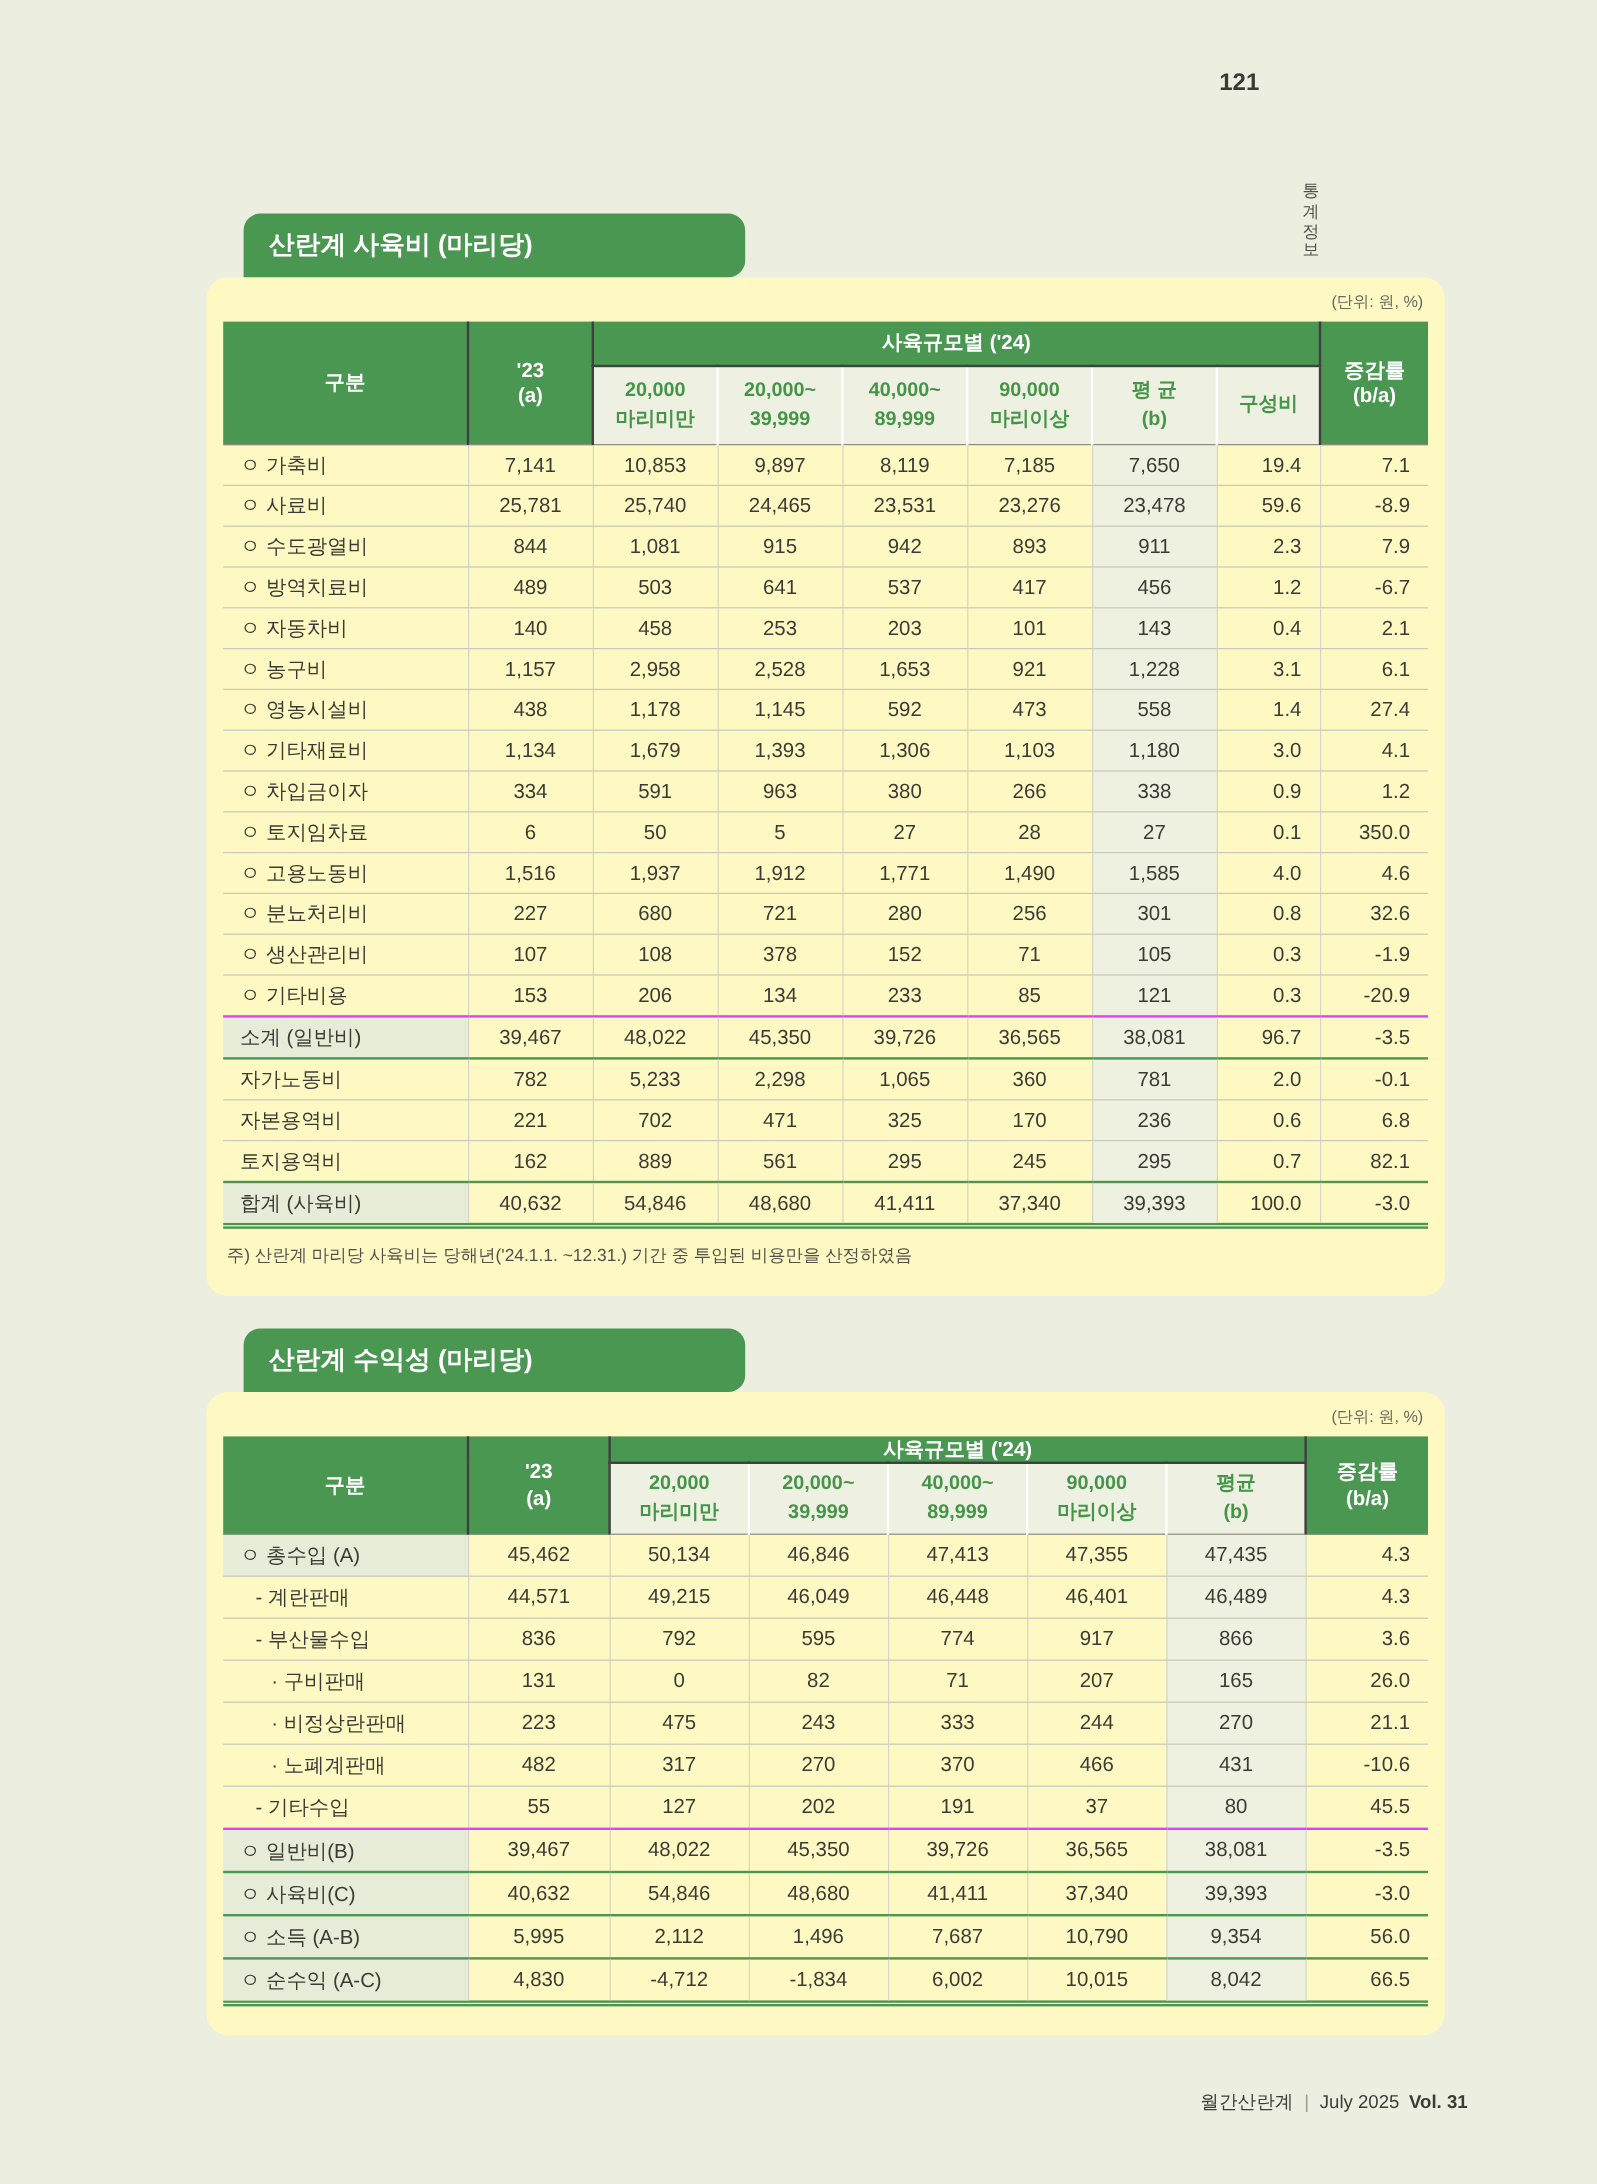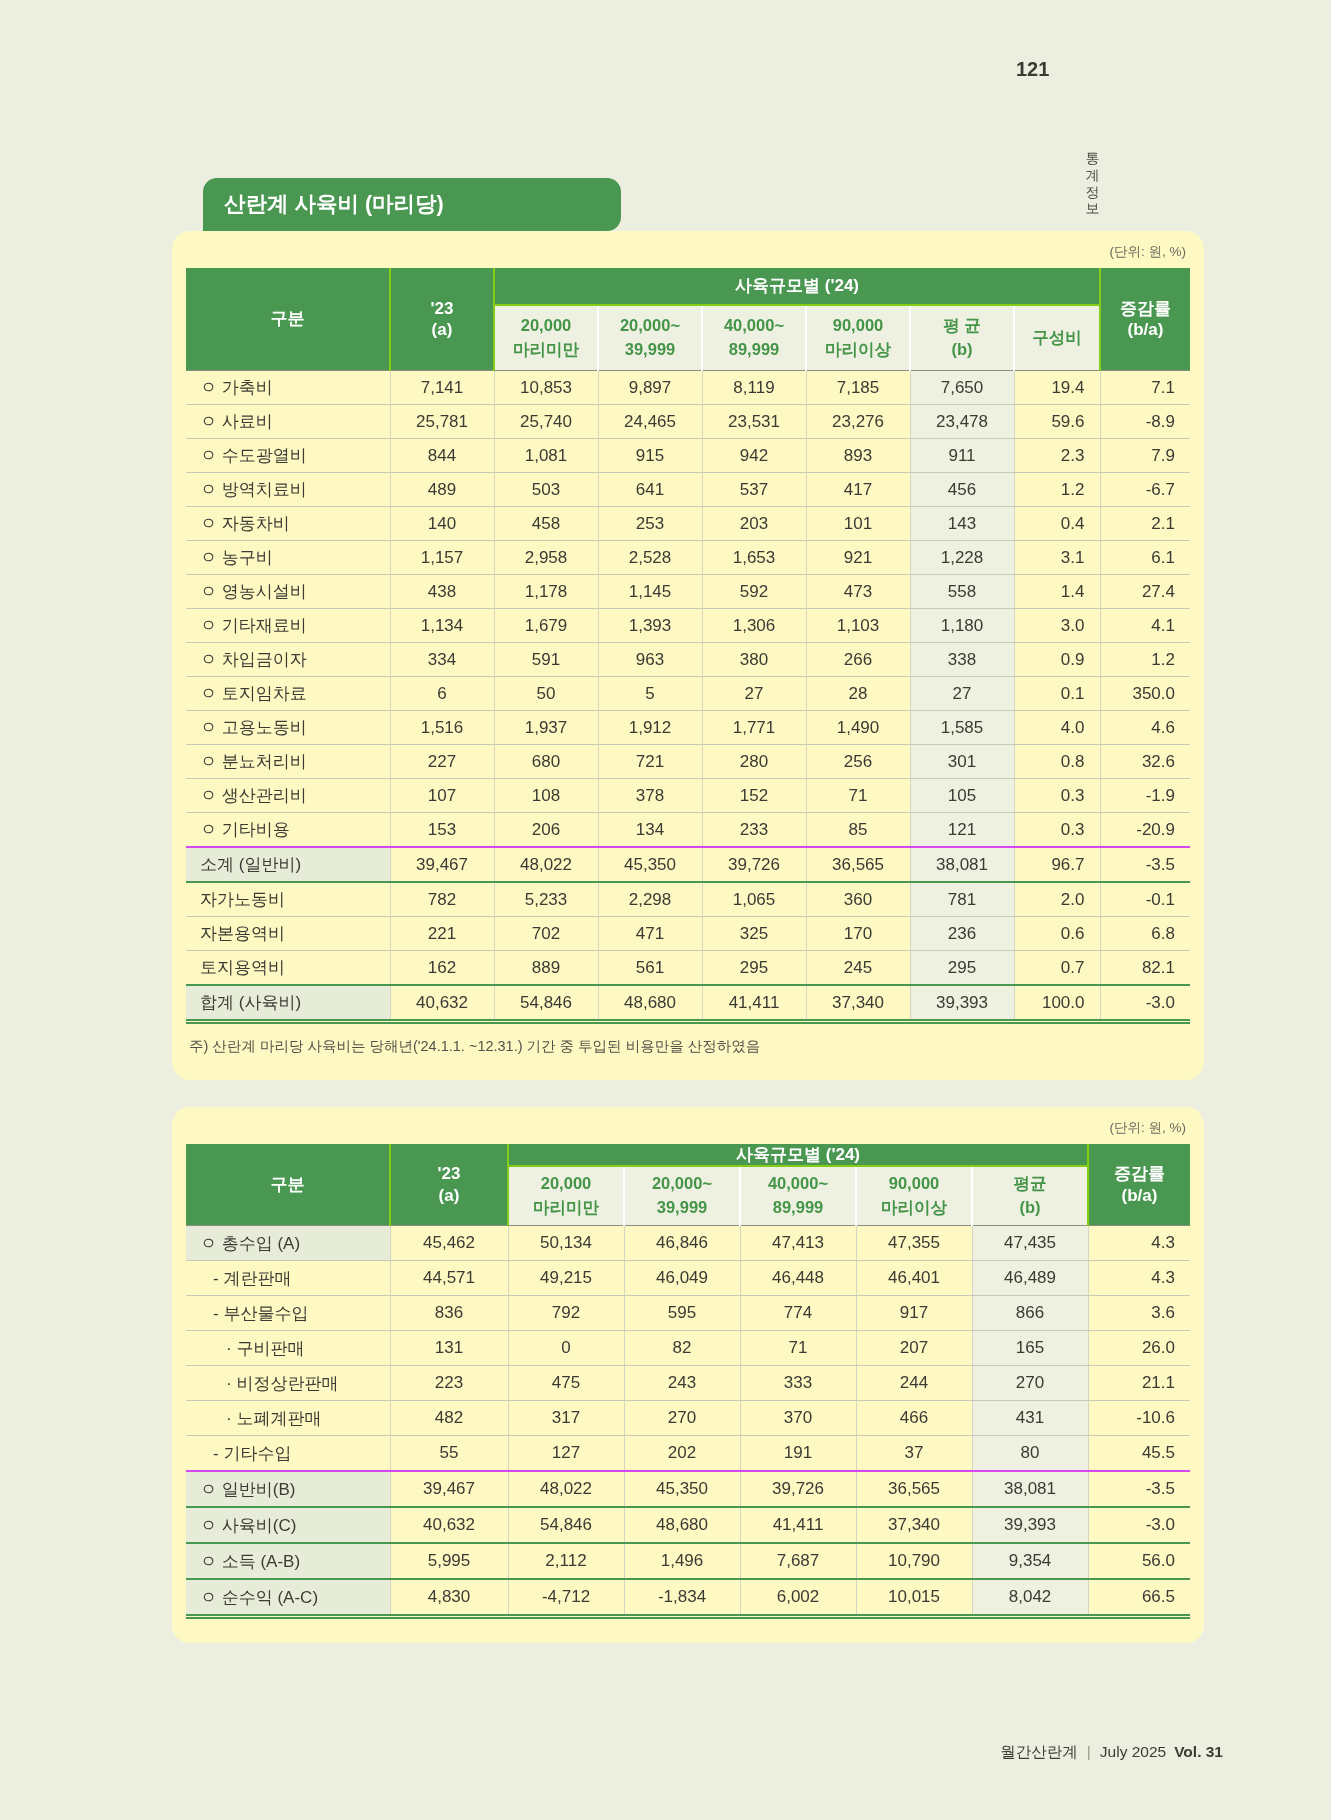--- a/index.html
+++ b/index.html
@@ -50,21 +50,21 @@
   .tbl-wrap{border-bottom:5px double #4a9752;}
   table{
     border-collapse:collapse;
     border:2px hidden transparent;
     table-layout:fixed;width:100%;
     font-size:17px;color:#3b3b34;
   }
   thead th{font-weight:700;padding:0;}
   .th-green{
     background:#4a9752;color:#ffffff;
-    border:2px solid #84cc16;
+    border:2px solid #404040;
     font-size:17px;line-height:1.25;
   }
   .tbl1 .th-green.one-line{height:36px;}
   .th-sub{
     background:#eef0e1;color:#459549;
     border:2px solid #ffffff;
     border-bottom:1.5px solid #8b8e7e;
     font-size:16.5px;line-height:1.45;font-weight:700;
   }
   .th-gubun,.th-year,.th-chg{border-bottom:1.5px solid #8b8e7e;}
@@ -374,20 +374,21 @@
                 <td class="c-ratio">-3.0</td>
               </tr>
             </tbody>
         </table>
       </div>
       <div class="footnote">주) 산란계 마리당 사육비는 당해년('24.1.1. ~12.31.) 기간 중 투입된 비용만을 산정하였음</div>
     </div>
   </div>
 
   <div class="section second">
+    <div class="title-tab">산란계 수익성 (마리당)</div>
     <div class="card">
       <div class="unit-label">(단위: 원, %)</div>
       <div class="tbl-wrap">
         <table class="tbl2">
           <colgroup>
             <col style="width:204px">
               <col style="width:118px">
               <col style="width:116px">
             <col style="width:116px">
               <col style="width:116px">

